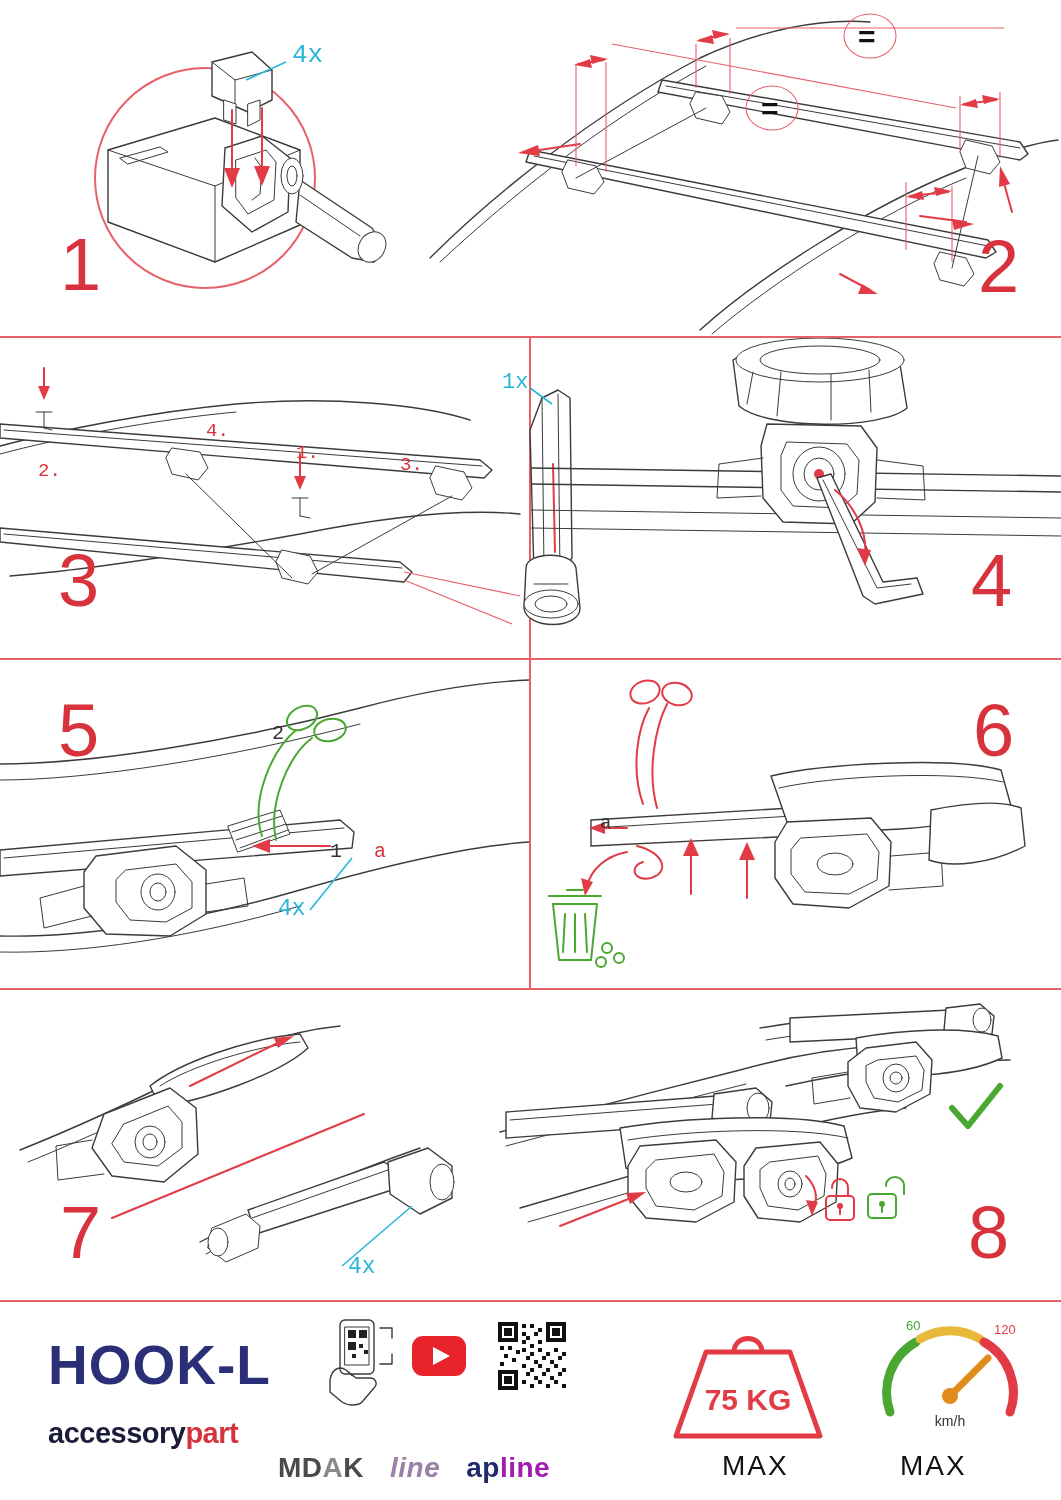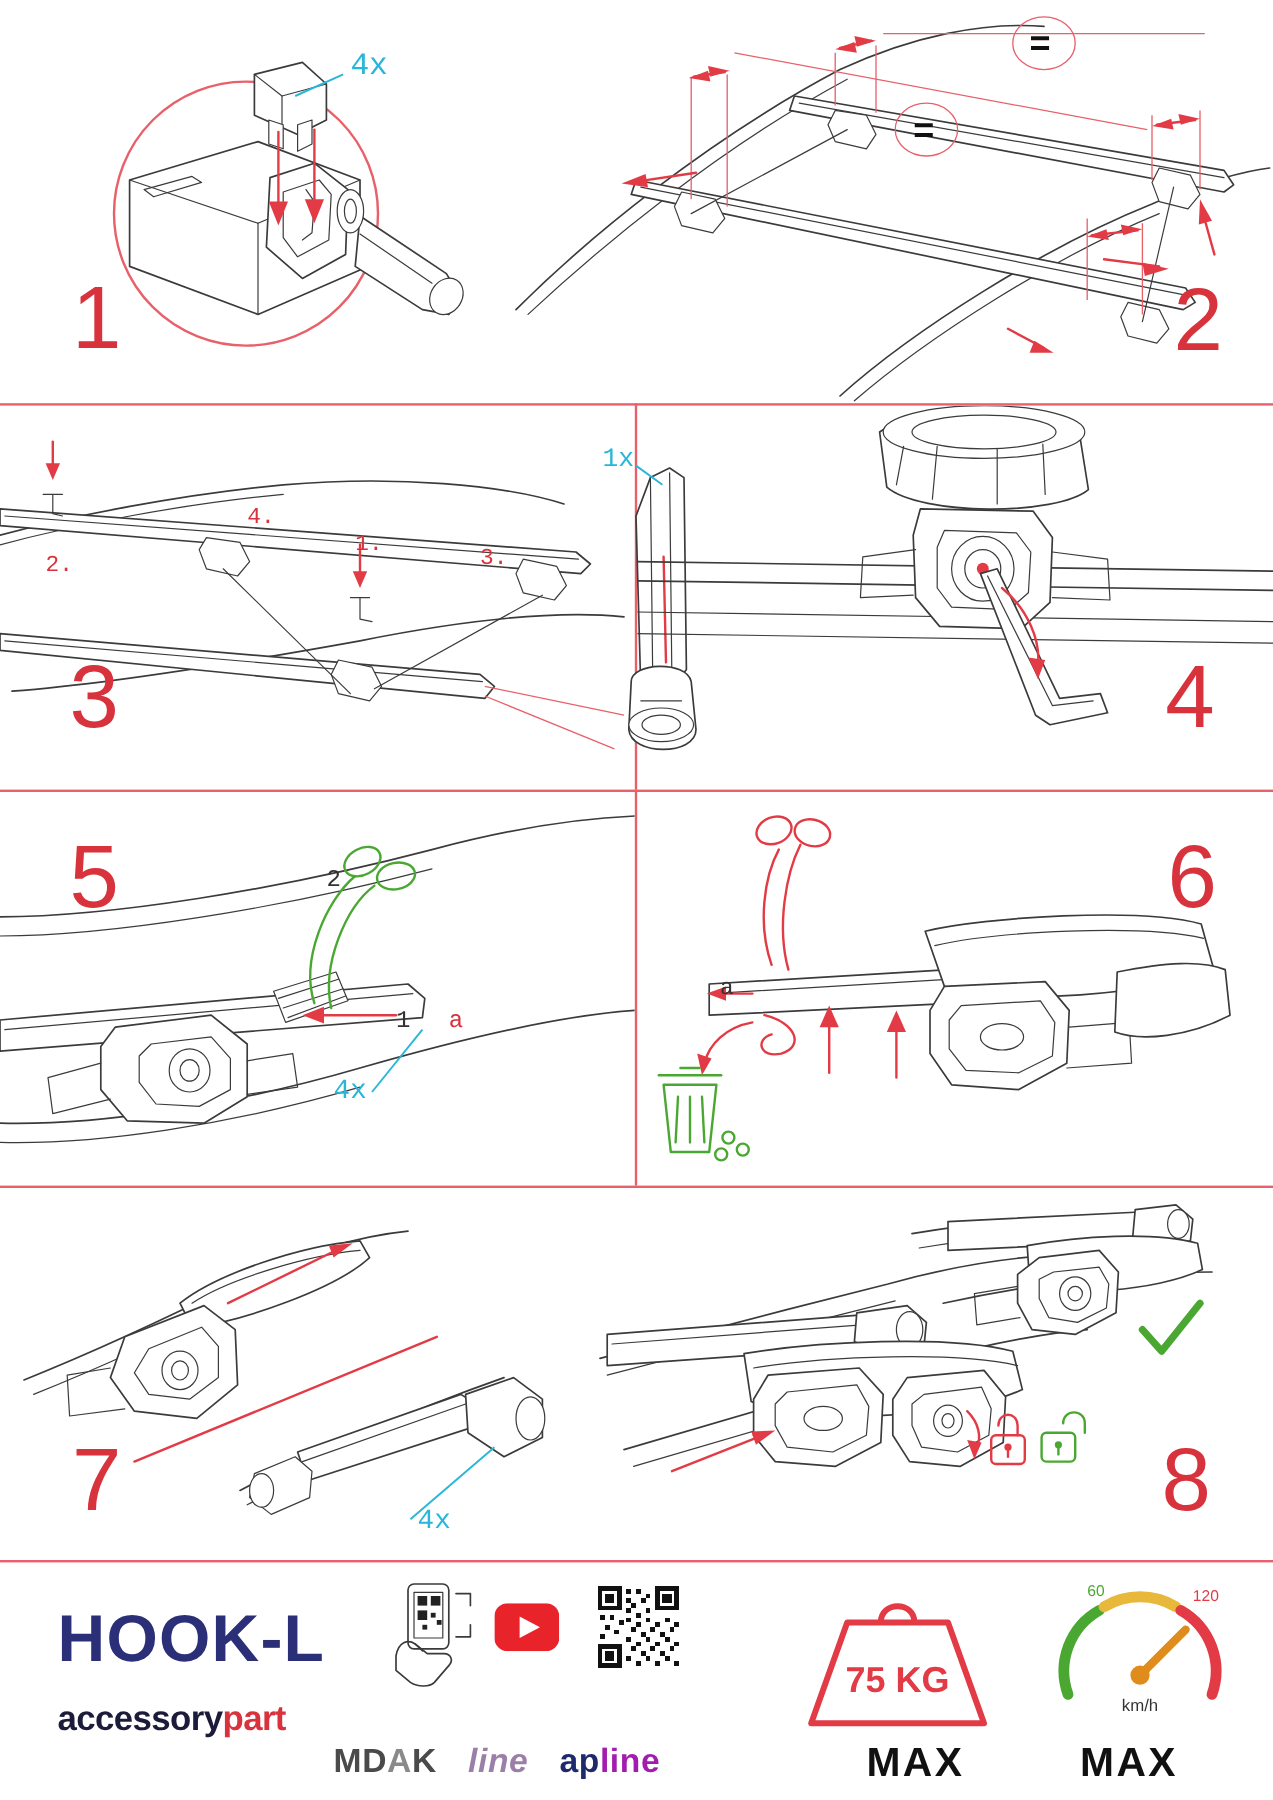--- a/index.html
+++ b/index.html
@@ -52,21 +52,21 @@
   .brand .sub .b{color:#d8323c;}
 
   .partners{position:absolute;left:278px;top:123px;display:flex;align-items:flex-end;gap:26px;}
   .partners span{font-size:28px;font-weight:700;letter-spacing:0.5px;}
   .p-mdak{color:#4a4a4a;margin-top:29px;}
   .p-mdak .v{color:#8a8a8a;}
   .p-ipqi{color:#9b7fa8;font-weight:400;font-style:italic;}
   .p-apline{color:#1f2a6b;}
   .p-apline .l{color:#a21caf;}
 
-  .maxlabel{position:absolute;font-size:34px;font-weight:700;color:#111;letter-spacing:2px;}
+  .maxlabel{position:absolute;font-size:28px;font-weight:400;color:#111;letter-spacing:2px;}
 </style>
 </head>
 <body>
 
 <div class="sheet">
 
   <div class="sep" style="top:336px;"></div>
   <div class="sep" style="top:658px;"></div>
   <div class="sep" style="top:988px;"></div>
   <div class="sep" style="top:1300px;"></div>

